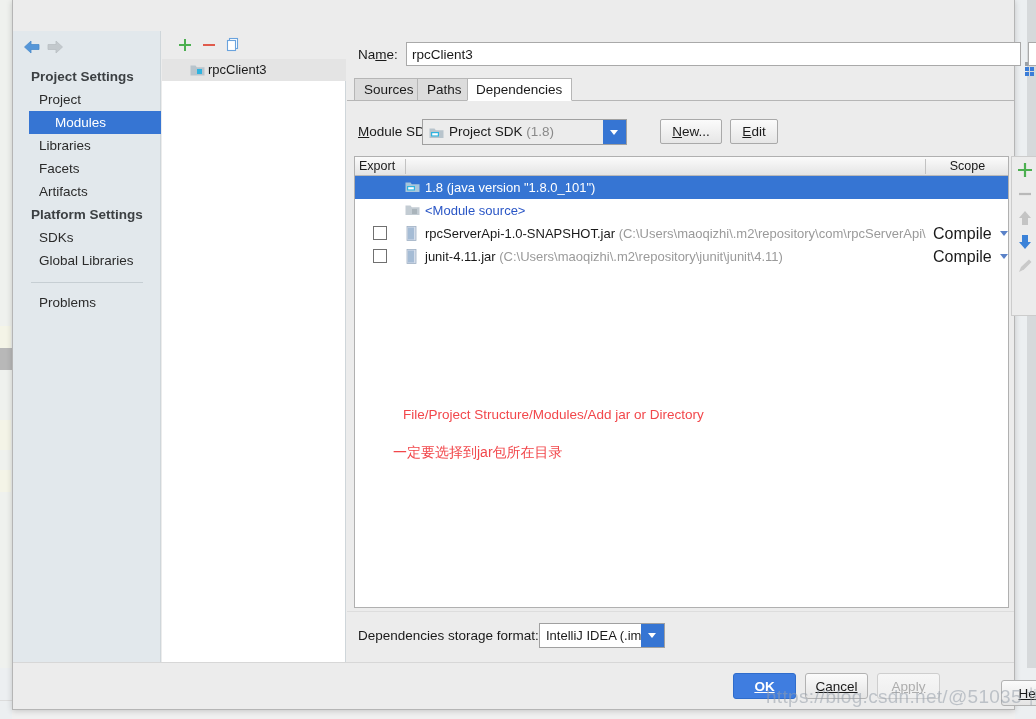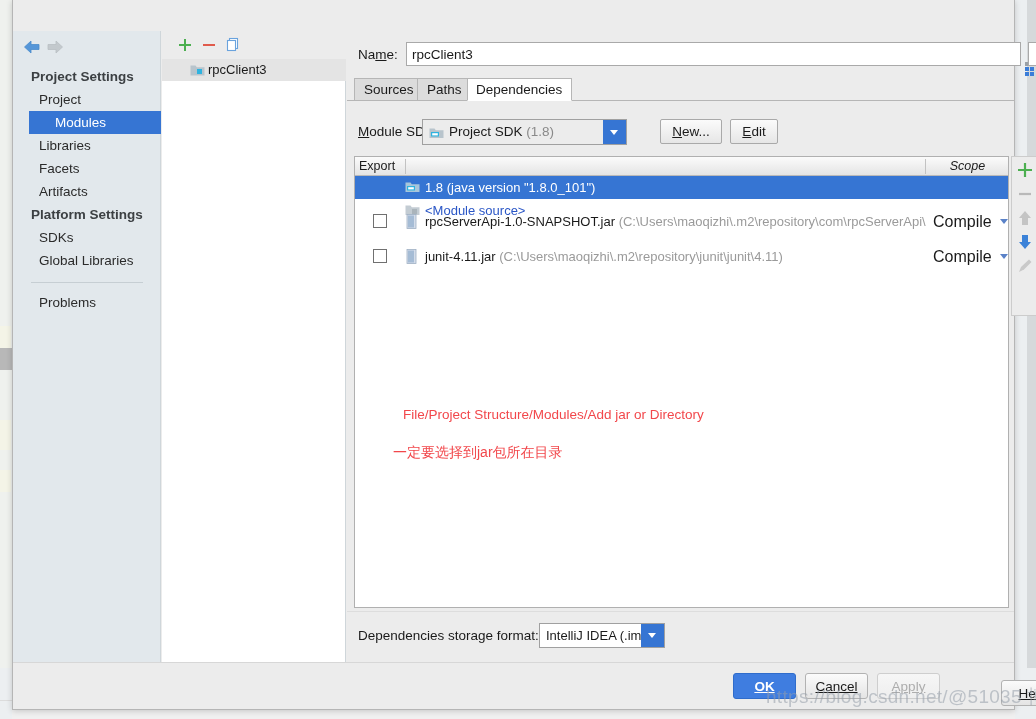--- a/index.html
+++ b/index.html
@@ -194,21 +194,21 @@
     border-bottom: 1px solid #b9b9b9;
   }
   #th-export {
     position: absolute; left: 4px; top: 0; height: 28px; line-height: 18px;
     font-size: 12.5px;
   }
   #th-sep1 { position: absolute; left: 50px; top: 2px; width: 1px; height: 15px; background: #c2c2c2; }
   #th-sep2 { position: absolute; left: 570px; top: 2px; width: 1px; height: 15px; background: #c2c2c2; }
   #th-scope {
     position: absolute; left: 571px; top: 0; width: 83px; height: 32px; line-height: 18px;
-    font-size: 12.5px; text-align: center; font-style: italic;
+    font-size: 12.5px; text-align: center;
   }
   #table-body { position: absolute; left: 0; top: 19px; right: 0; bottom: 0; }
   .dep-row {
     position: absolute; left: 0; right: 0; height: 23px; cursor: default;
   }
   .dep-row.selected { background: #3675d3; }
   .dep-check {
     position: absolute; left: 18px; top: 4px; width: 14px; height: 14px;
     background: #fff; border: 1px solid #707070; cursor: default;
   }
@@ -441,21 +441,21 @@
         <div class="dep-row blue" style="top:23px;">
           <span class="dep-icon">
             <svg width="15" height="14" viewBox="0 0 15 14">
               <path d="M0.5 2.5 L5.5 2.5 L6.8 4.3 L14.5 4.3 L14.5 12 L0.5 12 Z" fill="#c3ccd3"></path>
               <rect x="7" y="6" width="5" height="5" fill="#aab4bb"></rect>
             </svg>
           </span>
           <span class="dep-name">&lt;Module source&gt;</span>
         </div>
 
-        <div class="dep-row" style="top:34px;">
+        <div class="dep-row" style="top:46px;">
           <span class="dep-check"></span>
           <span class="dep-icon">
             <svg width="13" height="15" viewBox="0 0 13 15">
               <rect x="2" y="0.5" width="9" height="14" fill="#d4ddea" stroke="#9fb0c4" stroke-width="0.8"></rect>
               <path d="M4 1.5 L4 13.5 M6 1.5 L6 13.5 M8 1.5 L8 13.5" stroke="#7fa0c4" stroke-width="1.1"></path>
             </svg>
           </span>
           <span class="dep-name"><span>rpcServerApi-1.0-SNAPSHOT.jar</span> <span class="dim">(C:\Users\maoqizhi\.m2\repository\com\rpcServerApi\</span></span>
           <span class="dep-scope">Compile</span>
           <span class="dep-scope-arrow"></span>

